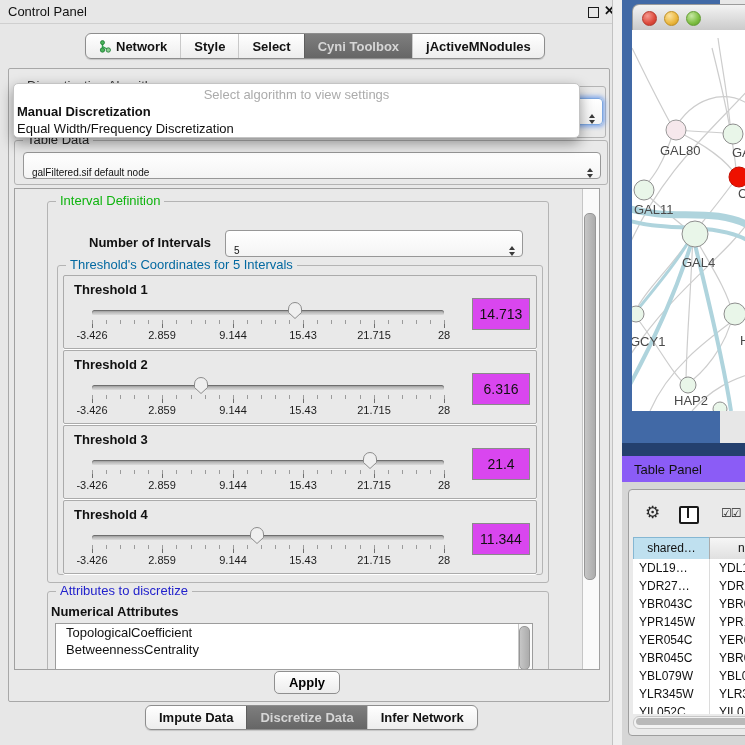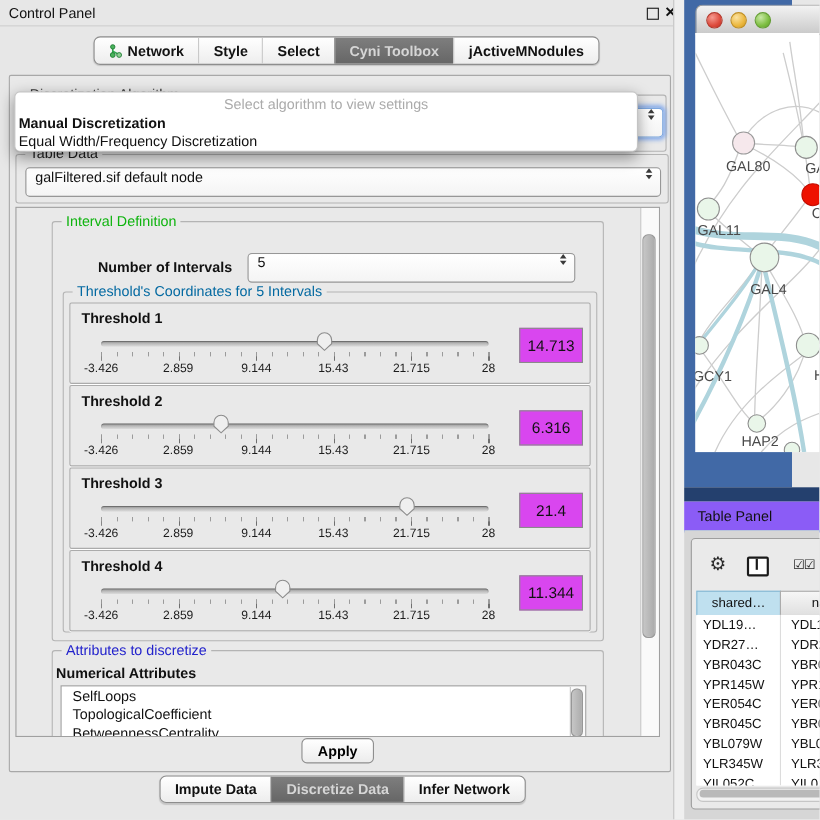--- a/index.html
+++ b/index.html
@@ -2,21 +2,21 @@
 <html><head>
 <meta charset="utf-8">
 <style>
   html,body{margin:0;padding:0}
   body{width:745px;height:745px;overflow:hidden;background:#E7E7E7;
        font-family:"Liberation Sans",sans-serif;color:#111;position:relative}
   .abs{position:absolute}
   .etched{border:1px solid #B4B4B4;border-radius:3px;background:#E9E9E9}
   .gtitle{position:absolute;top:-8px;left:8px;background:#E9E9E9;padding:0 4px;font-size:13px;line-height:14px}
   .combo{background:linear-gradient(#FFFFFF,#F4F4F4);border:1px solid #979797;border-radius:4px;
-         display:flex;align-items:flex-start;font-size:13px}
+         display:flex;align-items:flex-end;font-size:10px}
   .combo .txt{padding-left:8px;flex:1;white-space:nowrap;overflow:hidden}
   .updown{display:flex;flex-direction:column;align-items:center;gap:2px;margin-right:7px}
   .tri-u{width:0;height:0;border-left:3.5px solid transparent;border-right:3.5px solid transparent;border-bottom:4.5px solid #3a3a3a}
   .tri-d{width:0;height:0;border-left:3.5px solid transparent;border-right:3.5px solid transparent;border-top:4.5px solid #3a3a3a}
   .seg{display:flex;border:1px solid #8D8D8D;border-radius:6px;overflow:hidden;
        background:linear-gradient(#FFFFFF,#EDEDED);font-size:13px;font-weight:bold;
        box-shadow:0 1px 1px rgba(0,0,0,.15)}
   .seg>div{padding:4px 13px;display:flex;align-items:center;gap:5px;border-left:1px solid #C9C9C9;white-space:nowrap}
   .seg>div:first-child{border-left:none}
   .seg>div.sel{background:linear-gradient(#7E7E7E,#666666);color:#D6D6D6;border-left-color:#5E5E5E}
@@ -192,21 +192,20 @@
         <path d="M1.5 8 A6.5 6.5 0 0 1 14.5 8 V11.5 L8 17.5 L1.5 11.5 Z" fill="#EFEFEF" stroke="#8C8C8C"></path>
         </svg>
       <div class="vbox">11.344</div>
     </div>
 
     <div class="abs etched" style="left:32px;top:402px;width:500px;height:110px">
       <span class="gtitle" style="color:#2222CC;white-space:nowrap">Attributes to discretize</span>
     </div>
     <span class="abs" style="left:36px;top:415px;font-size:13px;font-weight:bold">Numerical Attributes</span>
     <div class="abs" style="left:40px;top:434px;width:476px;height:46px;background:#fff;border:1px solid #9C9C9C;overflow:hidden">
-      <div class="listItem">SelfLoops</div>
       <div class="listItem">TopologicalCoefficient</div>
       <div class="listItem">BetweennessCentrality</div>
       <div class="abs scrTrackV" style="right:0;top:0;width:13px;height:46px"></div>
       <div class="abs scrThumb" style="right:2px;top:2px;width:9px;height:42px"></div>
     </div>
   </div>
 
   <button class="abs btn" style="left:274px;top:671px;width:66px;height:23px">Apply</button>
 
   <div class="abs seg" style="left:145px;top:705px;height:23px">

